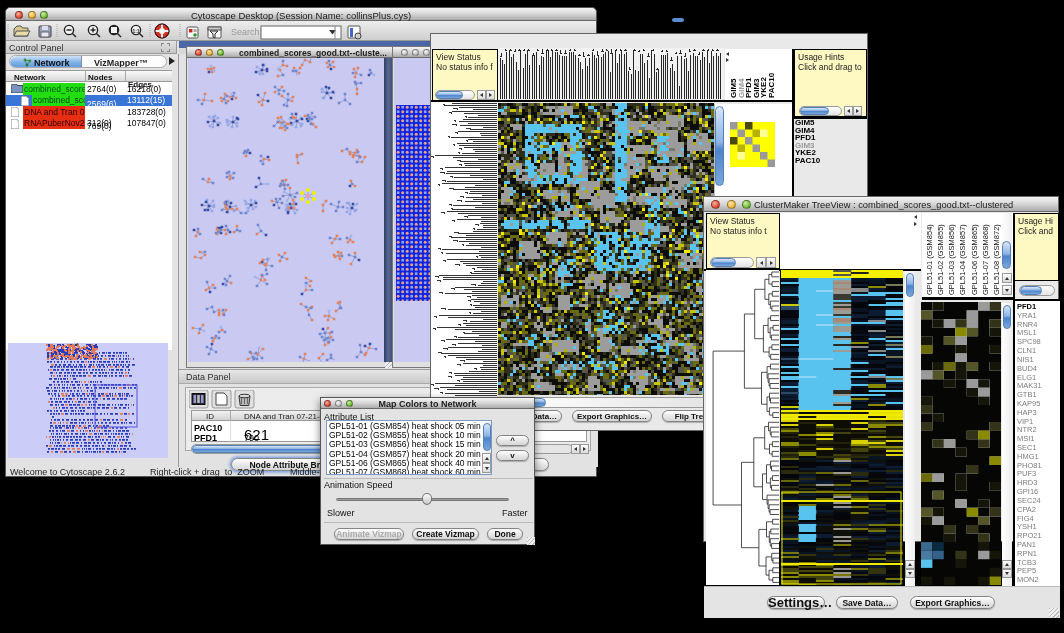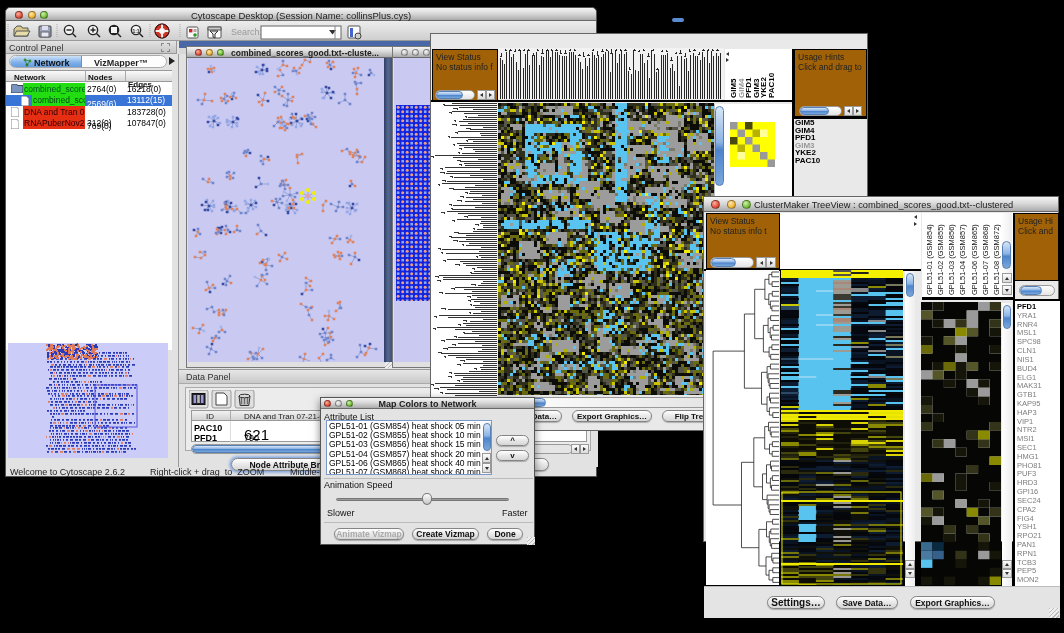--- a/index.html
+++ b/index.html
@@ -4,21 +4,21 @@
 *{margin:0;padding:0;box-sizing:border-box}
 html,body{width:1064px;height:633px;background:#000;overflow:hidden;font-family:"Liberation Sans",sans-serif;position:relative}
 .abs{position:absolute}
 .tbar{background:linear-gradient(#f5f5f5,#d9d9d9 45%,#b4b4b4 90%,#a8a8a8);border-bottom:1px solid #6a6a6a}
 .tl{position:absolute;border-radius:50%;border:0.5px solid rgba(0,0,0,.35)}
 .tl.r{background:radial-gradient(circle at 35% 30%,#ffb0a0,#e0523e 60%,#a03020)}
 .tl.y{background:radial-gradient(circle at 35% 30%,#ffeab0,#f0b73e 60%,#b07f10)}
 .tl.g{background:radial-gradient(circle at 35% 30%,#d2f0a8,#78c140 60%,#3f7f18)}
 .tl.n{background:radial-gradient(circle at 35% 30%,#f8f8f8,#c8c8c8 60%,#909090)}
 .ttext{position:absolute;width:100%;text-align:center;color:#1c1c1c;white-space:nowrap}
-.statusbox{position:absolute;background:#a16207;border:1px solid #000;font-size:8.5px;color:#222;line-height:9.5px;padding:3px 0 14px 3px}
+.statusbox{position:absolute;background:#fef9c3;border:1px solid #000;font-size:8.5px;color:#222;line-height:9.5px;padding:3px 0 14px 3px}
 .pill{position:absolute;background:linear-gradient(#d7e6f8,#8db4e4 45%,#4d84cc 55%,#7aa8dc);border-radius:999px;border:0.5px solid #5580b5}
 .track{position:absolute;background:linear-gradient(#fff,#e4e4e4);border:1px solid #9a9a9a;border-radius:999px}
 .trackR{position:absolute;background:linear-gradient(90deg,#fff,#e4e4e4);border:1px solid #9a9a9a}
 .sbtn{position:absolute;background:linear-gradient(#fdfdfd,#dadada);border:1px solid #9a9a9a;display:flex;align-items:center;justify-content:center}
 .ti{width:0;height:0}
 .tiL{border-top:2.5px solid transparent;border-bottom:2.5px solid transparent;border-right:3.5px solid #333}
 .tiR{border-top:2.5px solid transparent;border-bottom:2.5px solid transparent;border-left:3.5px solid #333}
 .tiU{border-left:2.5px solid transparent;border-right:2.5px solid transparent;border-bottom:3.5px solid #333}
 .tiD{border-left:2.5px solid transparent;border-right:2.5px solid transparent;border-top:3.5px solid #333}
 .aqbtn{position:absolute;background:linear-gradient(#ffffff,#e8e8e8 50%,#d6d6d6);border:1px solid #848484;border-radius:999px;text-align:center;color:#111;box-shadow:0 1px 1px rgba(0,0,0,.25)}
@@ -166,21 +166,21 @@
 
     <svg style="position:absolute;left:2px;top:289px" width="160" height="115">
         <rect width="160" height="115" fill="#ccccf8"></rect>
         <path fill="#2a3ab8" d="M39 9h1v1.7h-1zM41 9h3v1.7h-3zM45 9h3v1.7h-3zM49 9h3v1.7h-3zM54 9h1v1.7h-1zM56 9h2v1.7h-2zM59 9h1v1.7h-1zM62 9h1v1.7h-1zM67 9h3v1.7h-3zM72 9h1v1.7h-1zM74 9h3v1.7h-3zM82 9h1v1.7h-1zM85 9h1v1.7h-1zM91 9h1v1.7h-1zM94 9h3v1.7h-3zM98 9h1v1.7h-1zM100 9h3v1.7h-3zM105 9h2v1.7h-2zM108 9h2v1.7h-2zM111 9h3v1.7h-3zM115 9h1v1.7h-1zM117 9h2v1.7h-2zM40 12h2v1.7h-2zM43 12h2v1.7h-2zM47 12h1v1.7h-1zM49 12h1v1.7h-1zM55 12h2v1.7h-2zM59 12h2v1.7h-2zM63 12h3v1.7h-3zM68 12h3v1.7h-3zM73 12h1v1.7h-1zM78 12h3v1.7h-3zM83 12h3v1.7h-3zM88 12h1v1.7h-1zM90 12h1v1.7h-1zM93 12h2v1.7h-2zM97 12h1v1.7h-1zM100 12h3v1.7h-3zM104 12h3v1.7h-3zM110 12h1v1.7h-1zM112 12h1v1.7h-1zM115 12h1v1.7h-1zM118 12h1v1.7h-1zM120 12h1v1.7h-1zM44 15h2v1.7h-2zM48 15h3v1.7h-3zM53 15h2v1.7h-2zM57 15h2v1.7h-2zM68 15h2v1.7h-2zM72 15h2v1.7h-2zM76 15h3v1.7h-3zM85 15h3v1.7h-3zM89 15h2v1.7h-2zM92 15h2v1.7h-2zM101 15h1v1.7h-1zM103 15h3v1.7h-3zM108 15h1v1.7h-1zM111 15h2v1.7h-2zM115 15h1v1.7h-1zM117 15h2v1.7h-2zM120 15h1v1.7h-1zM125 15h1v1.7h-1zM39 18h2v1.7h-2zM42 18h2v1.7h-2zM46 18h1v1.7h-1zM49 18h2v1.7h-2zM53 18h1v1.7h-1zM56 18h1v1.7h-1zM59 18h1v1.7h-1zM62 18h2v1.7h-2zM66 18h1v1.7h-1zM69 18h2v1.7h-2zM73 18h3v1.7h-3zM80 18h1v1.7h-1zM82 18h2v1.7h-2zM85 18h2v1.7h-2zM89 18h1v1.7h-1zM91 18h3v1.7h-3zM95 18h3v1.7h-3zM99 18h3v1.7h-3zM104 18h1v1.7h-1zM106 18h1v1.7h-1zM108 18h1v1.7h-1zM111 18h1v1.7h-1zM113 18h3v1.7h-3zM118 18h2v1.7h-2zM121 18h1v1.7h-1zM47 21h2v1.7h-2zM51 21h2v1.7h-2zM55 21h3v1.7h-3zM60 21h3v1.7h-3zM65 21h1v1.7h-1zM68 21h1v1.7h-1zM71 21h3v1.7h-3zM76 21h1v1.7h-1zM81 21h3v1.7h-3zM85 21h1v1.7h-1zM88 21h1v1.7h-1zM90 21h2v1.7h-2zM93 21h3v1.7h-3zM98 21h1v1.7h-1zM100 21h3v1.7h-3zM105 21h2v1.7h-2zM108 21h3v1.7h-3zM112 21h2v1.7h-2zM115 21h1v1.7h-1zM117 21h1v1.7h-1zM120 21h2v1.7h-2zM124 21h3v1.7h-3zM42 23h3v1.7h-3zM46 23h2v1.7h-2zM49 23h3v1.7h-3zM53 23h1v1.7h-1zM55 23h2v1.7h-2zM58 23h3v1.7h-3zM62 23h3v1.7h-3zM66 23h3v1.7h-3zM70 23h1v1.7h-1zM72 23h3v1.7h-3zM76 23h2v1.7h-2zM80 23h3v1.7h-3zM89 23h1v1.7h-1zM91 23h2v1.7h-2zM95 23h2v1.7h-2zM99 23h1v1.7h-1zM107 23h2v1.7h-2zM114 23h2v1.7h-2zM118 23h3v1.7h-3zM40 26h1v1.7h-1zM45 26h3v1.7h-3zM49 26h2v1.7h-2zM53 26h3v1.7h-3zM58 26h3v1.7h-3zM63 26h3v1.7h-3zM68 26h2v1.7h-2zM71 26h3v1.7h-3zM75 26h2v1.7h-2zM78 26h1v1.7h-1zM81 26h1v1.7h-1zM84 26h2v1.7h-2zM87 26h2v1.7h-2zM90 26h2v1.7h-2zM93 26h2v1.7h-2zM96 26h1v1.7h-1zM101 26h1v1.7h-1zM103 26h3v1.7h-3zM108 26h3v1.7h-3zM112 26h3v1.7h-3zM117 26h1v1.7h-1zM120 26h2v1.7h-2zM42 29h3v1.7h-3zM48 29h1v1.7h-1zM51 29h3v1.7h-3zM56 29h2v1.7h-2zM59 29h3v1.7h-3zM63 29h1v1.7h-1zM65 29h3v1.7h-3zM70 29h3v1.7h-3zM75 29h2v1.7h-2zM78 29h2v1.7h-2zM82 29h3v1.7h-3zM87 29h2v1.7h-2zM91 29h2v1.7h-2zM94 29h2v1.7h-2zM97 29h2v1.7h-2zM100 29h1v1.7h-1zM103 29h2v1.7h-2zM107 29h2v1.7h-2zM111 29h1v1.7h-1zM113 29h2v1.7h-2zM120 29h1v1.7h-1zM43 32h1v1.7h-1zM49 32h1v1.7h-1zM51 32h2v1.7h-2zM56 32h2v1.7h-2zM59 32h1v1.7h-1zM62 32h1v1.7h-1zM64 32h3v1.7h-3zM68 32h2v1.7h-2zM71 32h3v1.7h-3zM75 32h3v1.7h-3zM85 32h3v1.7h-3zM90 32h3v1.7h-3zM94 32h1v1.7h-1zM96 32h3v1.7h-3zM101 32h1v1.7h-1zM103 32h2v1.7h-2zM107 32h2v1.7h-2zM111 32h3v1.7h-3zM115 32h1v1.7h-1zM121 32h3v1.7h-3zM41 35h3v1.7h-3zM46 35h3v1.7h-3zM50 35h1v1.7h-1zM52 35h2v1.7h-2zM55 35h3v1.7h-3zM59 35h1v1.7h-1zM65 35h3v1.7h-3zM45 38h2v1.7h-2zM49 38h2v1.7h-2zM53 38h2v1.7h-2zM56 38h1v1.7h-1zM58 38h3v1.7h-3zM63 38h2v1.7h-2zM67 38h3v1.7h-3zM71 38h1v1.7h-1zM82 38h2v1.7h-2zM85 38h1v1.7h-1zM87 38h1v1.7h-1zM89 38h1v1.7h-1zM92 38h2v1.7h-2zM41 41h3v1.7h-3zM46 41h1v1.7h-1zM50 41h2v1.7h-2zM54 41h1v1.7h-1zM56 41h1v1.7h-1zM59 41h1v1.7h-1zM62 41h1v1.7h-1zM64 41h3v1.7h-3zM69 41h3v1.7h-3zM74 41h1v1.7h-1zM77 41h3v1.7h-3zM82 41h1v1.7h-1zM85 41h3v1.7h-3zM93 41h2v1.7h-2zM96 41h3v1.7h-3zM100 41h2v1.7h-2zM103 41h3v1.7h-3zM107 41h2v1.7h-2zM110 41h3v1.7h-3zM115 41h3v1.7h-3zM124 41h2v1.7h-2zM127 41h2v1.7h-2zM38 44h3v1.7h-3zM43 44h1v1.7h-1zM46 44h2v1.7h-2zM49 44h1v1.7h-1zM51 44h1v1.7h-1zM54 44h3v1.7h-3zM58 44h2v1.7h-2zM61 44h1v1.7h-1zM65 44h3v1.7h-3zM70 44h1v1.7h-1zM72 44h1v1.7h-1zM78 44h3v1.7h-3zM83 44h1v1.7h-1zM86 44h3v1.7h-3zM91 44h3v1.7h-3zM95 44h2v1.7h-2zM98 44h3v1.7h-3zM103 44h1v1.7h-1zM105 44h2v1.7h-2zM108 44h1v1.7h-1zM115 44h3v1.7h-3zM120 44h1v1.7h-1zM122 44h2v1.7h-2zM126 44h2v1.7h-2zM39 47h3v1.7h-3zM44 47h1v1.7h-1zM46 47h3v1.7h-3zM51 47h1v1.7h-1zM54 47h1v1.7h-1zM56 47h1v1.7h-1zM59 47h2v1.7h-2zM62 47h2v1.7h-2zM66 47h1v1.7h-1zM69 47h2v1.7h-2zM73 47h1v1.7h-1zM79 47h1v1.7h-1zM82 47h3v1.7h-3zM87 47h1v1.7h-1zM40 50h2v1.7h-2zM43 50h1v1.7h-1zM46 50h2v1.7h-2zM50 50h1v1.7h-1zM62 50h1v1.7h-1zM64 50h2v1.7h-2zM68 50h2v1.7h-2zM71 50h1v1.7h-1zM74 50h3v1.7h-3zM81 50h1v1.7h-1zM83 50h3v1.7h-3zM90 50h2v1.7h-2zM93 50h3v1.7h-3zM101 50h2v1.7h-2zM104 50h1v1.7h-1zM107 50h1v1.7h-1zM110 50h3v1.7h-3zM114 50h1v1.7h-1zM116 50h1v1.7h-1zM118 50h3v1.7h-3zM44 52h1v1.7h-1zM47 52h1v1.7h-1zM50 52h2v1.7h-2zM58 52h1v1.7h-1zM60 52h2v1.7h-2zM64 52h3v1.7h-3zM69 52h2v1.7h-2zM72 52h2v1.7h-2zM76 52h1v1.7h-1zM79 52h2v1.7h-2zM83 52h1v1.7h-1zM85 52h3v1.7h-3zM90 52h3v1.7h-3zM98 52h3v1.7h-3zM102 52h1v1.7h-1zM104 52h1v1.7h-1zM111 52h2v1.7h-2zM114 52h1v1.7h-1zM118 52h2v1.7h-2zM121 52h1v1.7h-1zM123 52h2v1.7h-2zM42 55h2v1.7h-2zM46 55h1v1.7h-1zM48 55h1v1.7h-1zM50 55h1v1.7h-1zM52 55h1v1.7h-1zM54 55h2v1.7h-2zM58 55h2v1.7h-2zM61 55h3v1.7h-3zM69 55h1v1.7h-1zM72 55h3v1.7h-3zM76 55h3v1.7h-3zM81 55h1v1.7h-1zM84 55h2v1.7h-2zM88 55h2v1.7h-2zM95 55h2v1.7h-2zM99 55h3v1.7h-3zM104 55h3v1.7h-3zM109 55h2v1.7h-2zM112 55h3v1.7h-3zM116 55h3v1.7h-3zM43 58h2v1.7h-2zM47 58h3v1.7h-3zM51 58h3v1.7h-3zM56 58h3v1.7h-3zM60 58h2v1.7h-2zM64 58h1v1.7h-1zM70 58h3v1.7h-3zM75 58h2v1.7h-2zM80 58h3v1.7h-3zM85 58h1v1.7h-1zM87 58h2v1.7h-2zM42 61h3v1.7h-3zM47 61h2v1.7h-2zM50 61h1v1.7h-1zM53 61h3v1.7h-3zM61 61h3v1.7h-3zM65 61h3v1.7h-3zM69 61h3v1.7h-3zM81 61h1v1.7h-1zM83 61h1v1.7h-1zM85 61h3v1.7h-3zM90 61h3v1.7h-3zM94 61h3v1.7h-3zM99 61h3v1.7h-3zM104 61h1v1.7h-1zM107 61h1v1.7h-1zM110 61h1v1.7h-1zM112 61h3v1.7h-3zM117 61h2v1.7h-2zM120 61h1v1.7h-1zM125 61h1v1.7h-1zM48 64h1v1.7h-1zM51 64h1v1.7h-1zM54 64h3v1.7h-3zM58 64h2v1.7h-2zM62 64h3v1.7h-3zM67 64h2v1.7h-2zM71 64h2v1.7h-2zM74 64h3v1.7h-3zM79 64h3v1.7h-3zM83 64h1v1.7h-1zM85 64h2v1.7h-2zM89 64h3v1.7h-3zM94 64h3v1.7h-3zM98 64h3v1.7h-3zM106 64h3v1.7h-3zM111 64h2v1.7h-2zM115 64h3v1.7h-3zM120 64h1v1.7h-1zM39 67h2v1.7h-2zM42 67h2v1.7h-2zM46 67h1v1.7h-1zM48 67h2v1.7h-2zM52 67h2v1.7h-2zM56 67h3v1.7h-3zM60 67h1v1.7h-1zM63 67h3v1.7h-3zM67 67h1v1.7h-1zM70 67h1v1.7h-1zM72 67h2v1.7h-2zM75 67h2v1.7h-2zM42 70h2v1.7h-2zM45 70h2v1.7h-2zM48 70h1v1.7h-1zM50 70h2v1.7h-2zM57 70h3v1.7h-3zM62 70h2v1.7h-2zM65 70h1v1.7h-1zM67 70h2v1.7h-2zM70 70h2v1.7h-2zM73 70h3v1.7h-3zM78 70h3v1.7h-3zM82 70h1v1.7h-1zM84 70h2v1.7h-2zM87 70h3v1.7h-3zM92 70h2v1.7h-2zM96 70h1v1.7h-1zM99 70h1v1.7h-1zM102 70h3v1.7h-3zM107 70h3v1.7h-3zM116 70h3v1.7h-3zM124 70h2v1.7h-2zM44 73h2v1.7h-2zM43 76h1v1.7h-1zM46 76h2v1.7h-2zM49 76h3v1.7h-3zM54 76h2v1.7h-2zM58 76h3v1.7h-3zM63 76h2v1.7h-2zM66 76h3v1.7h-3zM71 76h2v1.7h-2zM75 76h2v1.7h-2zM79 76h2v1.7h-2zM82 76h3v1.7h-3zM87 76h3v1.7h-3zM95 76h3v1.7h-3zM99 76h3v1.7h-3zM104 76h2v1.7h-2zM108 76h2v1.7h-2zM117 76h2v1.7h-2zM42 79h2v1.7h-2zM52 79h1v1.7h-1zM62 79h3v1.7h-3zM66 79h3v1.7h-3zM71 79h1v1.7h-1zM73 79h3v1.7h-3zM77 79h1v1.7h-1zM80 79h1v1.7h-1zM84 79h1v1.7h-1zM87 79h1v1.7h-1zM90 79h1v1.7h-1zM93 79h2v1.7h-2zM97 79h2v1.7h-2zM101 79h2v1.7h-2zM105 79h3v1.7h-3zM109 79h2v1.7h-2zM113 79h2v1.7h-2zM116 79h1v1.7h-1zM118 79h1v1.7h-1zM121 79h3v1.7h-3zM126 79h1v1.7h-1zM42 82h3v1.7h-3zM47 82h2v1.7h-2zM50 82h3v1.7h-3zM54 82h3v1.7h-3zM58 82h2v1.7h-2zM61 82h2v1.7h-2zM64 82h3v1.7h-3zM71 82h2v1.7h-2zM80 82h3v1.7h-3zM85 82h1v1.7h-1zM88 82h2v1.7h-2zM95 82h2v1.7h-2zM98 82h3v1.7h-3zM42 84h1v1.7h-1zM45 84h1v1.7h-1zM47 84h3v1.7h-3zM51 84h3v1.7h-3zM58 84h3v1.7h-3zM62 84h1v1.7h-1zM64 84h2v1.7h-2zM76 84h3v1.7h-3zM80 84h1v1.7h-1zM86 84h2v1.7h-2zM93 84h2v1.7h-2zM96 84h3v1.7h-3zM104 84h2v1.7h-2zM108 84h2v1.7h-2zM112 84h3v1.7h-3zM117 84h2v1.7h-2zM41 87h2v1.7h-2zM44 87h2v1.7h-2zM48 87h2v1.7h-2zM52 87h1v1.7h-1zM54 87h3v1.7h-3zM63 87h3v1.7h-3zM72 87h1v1.7h-1zM75 87h1v1.7h-1zM81 87h2v1.7h-2zM84 87h1v1.7h-1zM86 87h1v1.7h-1zM91 87h1v1.7h-1zM96 87h3v1.7h-3zM100 87h3v1.7h-3zM105 87h1v1.7h-1zM108 87h1v1.7h-1zM110 87h3v1.7h-3zM114 87h3v1.7h-3zM118 87h3v1.7h-3zM43 90h1v1.7h-1zM45 90h1v1.7h-1zM48 90h2v1.7h-2zM51 90h1v1.7h-1zM53 90h1v1.7h-1zM56 90h3v1.7h-3zM60 90h1v1.7h-1zM63 90h2v1.7h-2zM67 90h3v1.7h-3zM72 90h1v1.7h-1zM74 90h3v1.7h-3zM78 90h1v1.7h-1zM86 90h3v1.7h-3zM90 90h1v1.7h-1zM92 90h3v1.7h-3zM97 90h2v1.7h-2zM100 90h1v1.7h-1zM103 90h1v1.7h-1zM105 90h1v1.7h-1zM107 90h2v1.7h-2zM110 90h2v1.7h-2zM113 90h2v1.7h-2zM117 90h3v1.7h-3zM121 90h1v1.7h-1zM44 93h2v1.7h-2zM47 93h1v1.7h-1zM49 93h1v1.7h-1zM51 93h2v1.7h-2zM55 93h2v1.7h-2zM58 93h3v1.7h-3zM62 93h2v1.7h-2zM65 93h2v1.7h-2zM68 93h2v1.7h-2zM71 93h3v1.7h-3zM76 93h2v1.7h-2zM80 93h3v1.7h-3zM84 93h1v1.7h-1zM87 93h2v1.7h-2zM90 93h2v1.7h-2zM100 93h3v1.7h-3zM105 93h2v1.7h-2zM113 93h1v1.7h-1zM115 93h1v1.7h-1zM118 93h3v1.7h-3zM42 96h1v1.7h-1zM45 96h1v1.7h-1zM47 96h1v1.7h-1zM49 96h2v1.7h-2zM52 96h1v1.7h-1zM55 96h1v1.7h-1zM58 96h2v1.7h-2zM62 96h3v1.7h-3zM67 96h3v1.7h-3zM71 96h2v1.7h-2zM75 96h3v1.7h-3zM83 96h3v1.7h-3zM88 96h3v1.7h-3zM92 96h1v1.7h-1zM94 96h2v1.7h-2zM98 96h2v1.7h-2zM102 96h1v1.7h-1zM104 96h1v1.7h-1zM107 96h2v1.7h-2zM111 96h2v1.7h-2zM114 96h3v1.7h-3zM118 96h2v1.7h-2zM42 99h1v1.7h-1zM44 99h1v1.7h-1zM47 99h1v1.7h-1zM49 99h3v1.7h-3zM62 99h1v1.7h-1zM64 99h3v1.7h-3zM68 99h3v1.7h-3zM73 99h1v1.7h-1zM76 99h3v1.7h-3zM80 99h3v1.7h-3zM85 99h2v1.7h-2zM89 99h2v1.7h-2zM93 99h1v1.7h-1zM96 99h2v1.7h-2zM100 99h3v1.7h-3zM104 99h1v1.7h-1zM106 99h2v1.7h-2zM110 99h1v1.7h-1zM117 99h2v1.7h-2zM120 99h3v1.7h-3zM38 102h2v1.7h-2zM46 102h1v1.7h-1zM48 102h2v1.7h-2zM51 102h3v1.7h-3zM55 102h3v1.7h-3zM60 102h2v1.7h-2zM63 102h3v1.7h-3zM68 102h2v1.7h-2zM72 102h2v1.7h-2zM76 102h3v1.7h-3zM80 102h2v1.7h-2zM84 102h2v1.7h-2zM87 102h3v1.7h-3zM91 102h1v1.7h-1zM94 102h2v1.7h-2zM100 102h2v1.7h-2zM103 102h1v1.7h-1zM105 102h3v1.7h-3zM109 102h1v1.7h-1zM112 102h3v1.7h-3zM116 102h3v1.7h-3zM121 102h2v1.7h-2zM40 105h2v1.7h-2zM43 105h3v1.7h-3zM47 105h2v1.7h-2zM50 105h2v1.7h-2zM54 105h3v1.7h-3zM74 105h1v1.7h-1zM76 105h1v1.7h-1zM78 105h1v1.7h-1zM80 105h3v1.7h-3zM85 105h1v1.7h-1zM88 105h2v1.7h-2zM91 105h2v1.7h-2zM94 105h3v1.7h-3zM99 105h3v1.7h-3zM103 105h2v1.7h-2zM106 105h1v1.7h-1zM112 105h2v1.7h-2zM115 105h3v1.7h-3zM119 105h2v1.7h-2zM123 105h2v1.7h-2zM126 105h2v1.7h-2zM39 108h2v1.7h-2zM47 108h3v1.7h-3zM56 108h3v1.7h-3zM61 108h2v1.7h-2zM69 108h3v1.7h-3zM74 108h1v1.7h-1zM77 108h3v1.7h-3zM81 108h1v1.7h-1zM83 108h1v1.7h-1zM85 108h3v1.7h-3zM89 108h1v1.7h-1zM91 108h2v1.7h-2zM98 108h3v1.7h-3zM103 108h3v1.7h-3zM107 108h2v1.7h-2zM111 108h1v1.7h-1zM115 108h3v1.7h-3zM83 4h2v2h-2zM46 14h2v2h-2zM53 14h2v2h-2zM42 14h2v2h-2zM76 12h2v2h-2zM55 11h2v2h-2zM52 6h2v2h-2zM78 4h2v2h-2zM68 8h2v2h-2zM88 4h2v2h-2zM75 9h2v2h-2zM71 13h2v2h-2zM57 10h2v2h-2zM43 5h2v2h-2zM53 5h2v2h-2zM57 8h2v2h-2zM59 11h2v2h-2zM71 7h2v2h-2zM47 11h2v2h-2zM40 9h2v2h-2zM84 3h2v2h-2zM59 7h2v2h-2zM43 10h2v2h-2zM79 14h2v2h-2zM67 7h2v2h-2zM81 9h2v2h-2zM40 1h2v2h-2zM74 8h2v2h-2zM42 3h2v2h-2zM87 3h2v2h-2zM85 7h2v2h-2zM76 4h2v2h-2zM61 3h2v2h-2zM67 1h2v2h-2zM87 11h2v2h-2zM59 11h2v2h-2zM79 9h2v2h-2zM50 10h2v2h-2zM67 14h2v2h-2zM47 10h2v2h-2zM58 12h2v2h-2zM88 3h2v2h-2zM64 8h2v2h-2zM63 14h2v2h-2zM52 7h2v2h-2zM69 5h2v2h-2zM42 6h2v2h-2zM79 8h2v2h-2zM62 7h2v2h-2zM64 11h2v2h-2zM56 6h2v2h-2zM84 14h2v2h-2zM54 9h2v2h-2zM67 7h2v2h-2zM53 8h2v2h-2zM80 8h2v2h-2zM41 1h2v2h-2zM81 1h2v2h-2zM81 12h2v2h-2zM54 2h2v2h-2zM55 8h2v2h-2zM83 14h2v2h-2zM75 13h2v2h-2zM47 6h2v2h-2zM69 14h2v2h-2zM54 6h2v2h-2zM82 10h2v2h-2zM63 14h2v2h-2zM48 7h2v2h-2zM39 11h2v2h-2zM82 3h2v2h-2zM83 12h2v2h-2zM49 9h2v2h-2zM61 9h2v2h-2zM77 12h2v2h-2zM62 1h2v2h-2zM87 4h2v2h-2zM50 2h2v2h-2zM53 3h2v2h-2zM64 6h2v2h-2zM63 2h2v2h-2zM78 2h2v2h-2zM54 4h2v2h-2zM45 7h2v2h-2zM39 9h2v2h-2zM47 8h2v2h-2zM83 6h2v2h-2zM53 6h2v2h-2zM66 4h2v2h-2zM59 13h2v2h-2zM57 3h2v2h-2zM84 4h2v2h-2zM61 10h2v2h-2zM65 12h2v2h-2zM78 10h2v2h-2zM78 14h2v2h-2zM46 13h2v2h-2zM44 12h2v2h-2zM49 8h2v2h-2zM80 7h2v2h-2zM61 15h2v2h-2zM65 11h2v2h-2zM64 6h2v2h-2zM68 12h2v2h-2zM44 9h2v2h-2zM85 10h2v2h-2zM72 14h2v2h-2zM85 3h2v2h-2zM83 3h2v2h-2zM85 4h2v2h-2zM71 6h2v2h-2zM40 12h2v2h-2zM82 10h2v2h-2zM57 11h2v2h-2zM53 11h2v2h-2zM49 1h2v2h-2zM63 2h2v2h-2zM78 13h2v2h-2zM85 14h2v2h-2zM80 5h2v2h-2zM83 9h2v2h-2zM50 7h2v2h-2zM57 6h2v2h-2zM79 9h2v2h-2zM79 14h2v2h-2zM42 4h2v2h-2zM86 13h2v2h-2zM79 14h2v2h-2zM88 10h2v2h-2zM84 2h2v2h-2zM61 1h2v2h-2zM51 10h2v2h-2zM60 12h2v2h-2zM49 6h2v2h-2zM52 12h2v2h-2zM56 7h2v2h-2zM45 4h2v2h-2zM55 12h2v2h-2zM81 2h2v2h-2zM60 13h2v2h-2zM65 9h2v2h-2zM40 3h2v2h-2zM76 14h2v2h-2zM87 11h2v2h-2zM43 12h2v2h-2zM87 2h2v2h-2zM57 11h2v2h-2zM45 2h2v2h-2zM86 2h2v2h-2zM73 7h2v2h-2zM81 10h2v2h-2zM81 6h2v2h-2zM44 10h2v2h-2zM78 11h2v2h-2zM52 15h2v2h-2zM59 10h2v2h-2zM39 5h2v2h-2zM62 7h2v2h-2zM49 6h2v2h-2zM43 2h2v2h-2zM64 7h2v2h-2zM53 12h2v2h-2zM85 2h2v2h-2zM77 11h2v2h-2zM70 12h2v2h-2zM87 1h2v2h-2zM47 13h2v2h-2zM61 5h2v2h-2zM80 1h2v2h-2zM51 1h2v2h-2zM75 5h2v2h-2zM42 12h2v2h-2zM68 14h2v2h-2zM42 2h2v2h-2zM59 4h2v2h-2zM59 5h2v2h-2zM66 6h2v2h-2zM54 1h2v2h-2zM44 12h2v2h-2zM50 6h2v2h-2zM39 12h2v2h-2zM64 11h2v2h-2zM74 11h2v2h-2zM43 3h2v2h-2zM70 5h2v2h-2zM69 12h2v2h-2zM67 5h2v2h-2zM78 1h2v2h-2zM61 8h2v2h-2zM53 13h2v2h-2zM86 2h2v2h-2zM43 15h2v2h-2zM76 5h2v2h-2zM61 13h2v2h-2zM39 14h2v2h-2zM53 8h2v2h-2zM53 7h2v2h-2z"></path>
         <path fill="#e07a58" d="M65 9h1v1.7h-1zM79 9h2v1.7h-2zM87 9h2v1.7h-2zM52 12h1v1.7h-1zM76 12h1v1.7h-1zM108 12h1v1.7h-1zM60 15h2v1.7h-2zM64 15h3v1.7h-3zM80 15h3v1.7h-3zM96 15h3v1.7h-3zM122 15h1v1.7h-1zM77 18h2v1.7h-2zM43 21h3v1.7h-3zM78 21h1v1.7h-1zM84 23h3v1.7h-3zM102 23h3v1.7h-3zM110 23h2v1.7h-2zM42 26h2v1.7h-2zM98 26h1v1.7h-1zM46 29h1v1.7h-1zM117 29h2v1.7h-2zM45 32h2v1.7h-2zM54 32h1v1.7h-1zM80 32h3v1.7h-3zM117 32h3v1.7h-3zM62 35h1v1.7h-1zM73 38h1v1.7h-1zM76 38h2v1.7h-2zM80 38h1v1.7h-1zM48 41h1v1.7h-1zM90 41h1v1.7h-1zM119 41h3v1.7h-3zM63 44h1v1.7h-1zM75 44h1v1.7h-1zM111 44h3v1.7h-3zM76 47h1v1.7h-1zM53 50h3v1.7h-3zM57 50h3v1.7h-3zM78 50h2v1.7h-2zM87 50h1v1.7h-1zM97 50h3v1.7h-3zM54 52h3v1.7h-3zM94 52h3v1.7h-3zM106 52h3v1.7h-3zM116 52h1v1.7h-1zM65 55h2v1.7h-2zM92 55h1v1.7h-1zM40 58h2v1.7h-2zM67 58h2v1.7h-2zM78 58h1v1.7h-1zM57 61h3v1.7h-3zM73 61h2v1.7h-2zM77 61h2v1.7h-2zM123 61h1v1.7h-1zM45 64h2v1.7h-2zM103 64h2v1.7h-2zM53 70h3v1.7h-3zM112 70h3v1.7h-3zM120 70h2v1.7h-2zM92 76h2v1.7h-2zM112 76h3v1.7h-3zM45 79h3v1.7h-3zM50 79h1v1.7h-1zM55 79h1v1.7h-1zM58 79h2v1.7h-2zM82 79h1v1.7h-1zM68 82h2v1.7h-2zM75 82h3v1.7h-3zM91 82h3v1.7h-3zM56 84h1v1.7h-1zM67 84h1v1.7h-1zM70 84h2v1.7h-2zM73 84h2v1.7h-2zM83 84h1v1.7h-1zM89 84h3v1.7h-3zM101 84h2v1.7h-2zM59 87h3v1.7h-3zM68 87h2v1.7h-2zM77 87h3v1.7h-3zM88 87h2v1.7h-2zM94 87h1v1.7h-1zM81 90h3v1.7h-3zM124 90h1v1.7h-1zM38 93h1v1.7h-1zM41 93h2v1.7h-2zM93 93h1v1.7h-1zM95 93h1v1.7h-1zM97 93h1v1.7h-1zM109 93h3v1.7h-3zM80 96h2v1.7h-2zM53 99h1v1.7h-1zM56 99h2v1.7h-2zM60 99h1v1.7h-1zM113 99h2v1.7h-2zM41 102h3v1.7h-3zM97 102h1v1.7h-1zM59 105h3v1.7h-3zM64 105h3v1.7h-3zM69 105h3v1.7h-3zM109 105h2v1.7h-2zM43 108h2v1.7h-2zM52 108h3v1.7h-3zM65 108h3v1.7h-3zM94 108h2v1.7h-2zM113 108h1v1.7h-1zM76 13h2v2h-2zM69 7h2v2h-2zM88 13h2v2h-2zM45 6h2v2h-2zM81 14h2v2h-2zM47 5h2v2h-2zM82 12h2v2h-2zM85 13h2v2h-2zM60 7h2v2h-2zM82 11h2v2h-2zM69 1h2v2h-2zM72 13h2v2h-2zM41 4h2v2h-2zM83 7h2v2h-2zM83 1h2v2h-2zM44 3h2v2h-2zM41 5h2v2h-2zM48 7h2v2h-2zM44 8h2v2h-2zM47 13h2v2h-2zM44 8h2v2h-2zM66 15h2v2h-2zM65 2h2v2h-2zM70 3h2v2h-2zM67 14h2v2h-2zM65 5h2v2h-2zM56 2h2v2h-2zM49 9h2v2h-2zM78 2h2v2h-2zM64 9h2v2h-2zM75 12h2v2h-2zM60 9h2v2h-2zM69 2h2v2h-2zM57 7h2v2h-2zM48 3h2v2h-2zM62 2h2v2h-2zM61 8h2v2h-2zM61 13h2v2h-2zM86 5h2v2h-2zM76 4h2v2h-2zM81 11h2v2h-2zM60 2h2v2h-2zM48 14h2v2h-2zM49 14h2v2h-2zM47 12h2v2h-2zM60 8h2v2h-2zM42 14h2v2h-2zM45 12h2v2h-2zM73 4h2v2h-2zM53 11h2v2h-2zM86 6h2v2h-2zM69 1h2v2h-2zM54 10h2v2h-2zM66 4h2v2h-2zM69 11h2v2h-2zM72 14h2v2h-2zM50 2h2v2h-2zM83 14h2v2h-2zM69 11h2v2h-2zM64 1h2v2h-2zM61 4h2v2h-2zM78 6h2v2h-2zM38 6h2v2h-2zM79 13h2v2h-2zM88 5h2v2h-2zM43 5h2v2h-2zM39 15h2v2h-2zM71 5h2v2h-2zM53 2h2v2h-2zM84 5h2v2h-2zM43 1h2v2h-2zM41 12h2v2h-2zM77 11h2v2h-2zM67 15h2v2h-2zM64 3h2v2h-2zM76 4h2v2h-2zM67 14h2v2h-2zM83 8h2v2h-2zM39 5h2v2h-2zM49 3h2v2h-2zM62 14h2v2h-2zM40 4h2v2h-2zM42 1h2v2h-2zM42 3h2v2h-2zM63 12h2v2h-2zM57 12h2v2h-2zM85 7h2v2h-2zM85 6h2v2h-2zM60 7h2v2h-2zM81 11h2v2h-2zM38 1h2v2h-2zM85 9h2v2h-2zM64 7h2v2h-2zM60 5h2v2h-2zM59 1h2v2h-2zM64 14h2v2h-2zM56 6h2v2h-2zM84 3h2v2h-2zM68 13h2v2h-2zM54 3h2v2h-2zM63 15h2v2h-2zM56 13h2v2h-2zM63 7h2v2h-2zM54 4h2v2h-2zM72 8h2v2h-2zM43 2h2v2h-2zM59 12h2v2h-2zM43 14h2v2h-2zM80 7h2v2h-2zM73 11h2v2h-2zM68 11h2v2h-2zM49 11h2v2h-2zM41 9h2v2h-2zM61 9h2v2h-2zM47 6h2v2h-2zM77 11h2v2h-2zM64 5h2v2h-2zM54 12h2v2h-2zM77 13h2v2h-2zM85 10h2v2h-2zM75 3h2v2h-2zM41 6h2v2h-2zM60 1h2v2h-2z"></path>
         <rect x="87" y="42" width="42" height="42" fill="none" stroke="#5555dd"></rect>
         <path d="M66 2l4 -2l-1 3z" fill="#334"></path>
       </svg>
   </div>
 
-  <div class="abs" style="left:180px;top:38px;width:208px;height:322px;background:#e0e0e0;border:1px solid #777">
+  <div class="abs" style="left:180px;top:38px;width:224px;height:322px;background:#e0e0e0;border:1px solid #777">
     <div class="tbar abs" style="left:0;top:0;width:100%;height:11px">
       <div class="tl r" style="left:8px;top:2px;width:7px;height:7px"></div>
       <div class="tl y" style="left:19px;top:2px;width:7px;height:7px"></div>
       <div class="tl g" style="left:30px;top:2px;width:7px;height:7px"></div>
       <div class="ttext" style="top:1px;font-size:8.5px;font-weight:bold;padding-left:30px">combined_scores_good.txt--cluste...</div>
     </div>
     <div class="abs" style="left:1px;top:11px;width:196px;height:304px;background:#c9c9f2"></div>
     <div class="abs" style="left:197px;top:11px;width:9px;height:304px;background:linear-gradient(90deg,#2e3c66,#56688f 45%,#3a4a75)"></div>
     <div class="rgrip" style="left:198px;top:315px;width:7px;height:6px"></div>
   </div>
@@ -481,21 +481,21 @@
   <div class="blkline" style="left:309px;top:16px;width:2px;height:373px"></div>
   <div class="statusbox" style="left:311px;top:16px;width:44px;height:68px;border-left:none">Usage Hi<br>Click and</div>
   <div class="track" style="left:315px;top:88px;width:36px;height:11px"></div>
   <div class="pill" style="left:316px;top:89px;width:22px;height:9px"></div>
   <div class="blkline" style="left:311px;top:102px;width:45px;height:2px"></div>
   <div class="abs" style="left:311px;top:104px;width:45px;height:285px;background:#fff;overflow:hidden">
     <div class="abs" style="left:2px;top:2px;font-size:7.5px;line-height:8.82px;color:#7d7d7d"><span style="color:#000;font-weight:bold">PFD1</span><br>YRA1<br>RNR4<br>MSL1<br>SPC98<br>CLN1<br>NIS1<br>BUD4<br>ELG1<br>MAK31<br>GTB1<br>KAP95<br>HAP3<br>VIP1<br>NTR2<br>MSI1<br>SEC1<br>HMG1<br>PHO81<br>PUF3<br>HRD3<br>GPI16<br>SEC24<br>CPA2<br>FIG4<br>YSH1<br>RPO21<br>PAN1<br>RPN1<br>TCB3<br>PEP5<br>MON2</div>
   </div>
 
   <div class="abs" style="left:0;top:389px;width:356px;height:32px;background:#e4e4e4;border-top:1px solid #bbb">
-    <div class="aqbtn" style="left:63px;top:9px;width:58px;height:13px;font-size:10px;font-weight:bold;line-height:12px">Settings…</div>
+    <div class="aqbtn" style="left:63px;top:9px;width:58px;height:13px;font-size:13px;font-weight:bold;line-height:12px">Settings…</div>
     <div class="aqbtn" style="left:132px;top:9px;width:62px;height:13px;font-size:8.5px;font-weight:bold;line-height:12px">Save Data…</div>
     <div class="aqbtn" style="left:206px;top:9px;width:85px;height:13px;font-size:8.5px;font-weight:bold;line-height:12px">Export Graphics…</div>
     <div class="rgrip" style="left:345px;top:21px;width:10px;height:10px"></div>
   </div>
 </div>
 
 <div class="abs" style="left:320px;top:397px;width:215px;height:148px;background:#e3e3e3;border:1px solid #555;box-shadow:0 3px 8px rgba(0,0,0,.5)">
   <div class="tbar abs" style="left:0;top:0;width:100%;height:11px">
     <div class="tl r" style="left:3px;top:2px;width:7px;height:7px"></div>
     <div class="tl n" style="left:14px;top:2px;width:7px;height:7px"></div>

